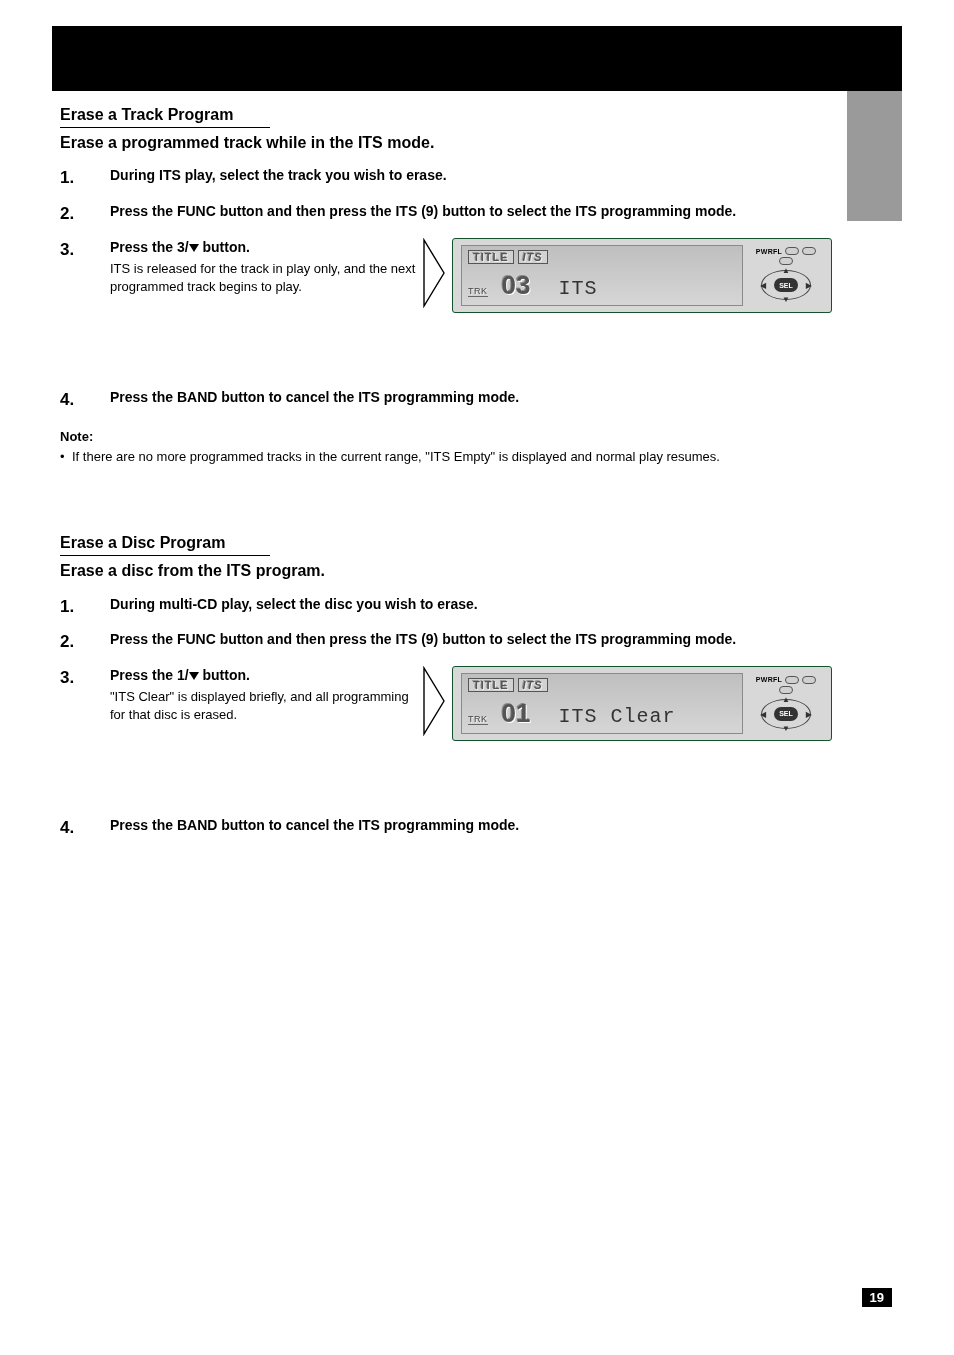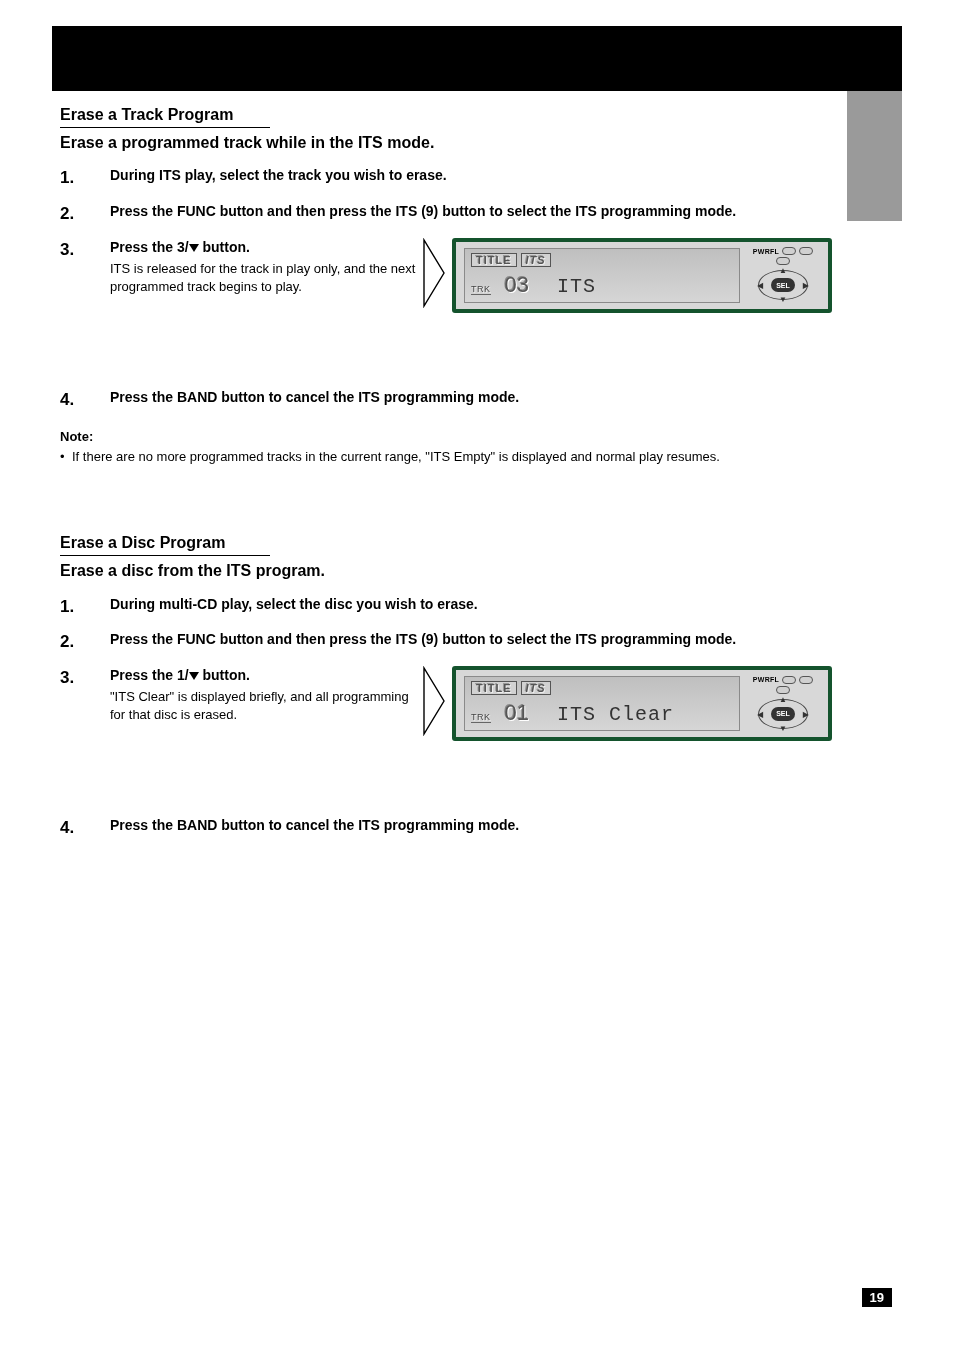--- a/index.html
+++ b/index.html
@@ -93,21 +93,21 @@
       display: flex;
       margin-top: 2px;
     }
     .bullet-mark { width: 12px; flex-shrink: 0; }
 
     .lcd-panel {
       position: absolute;
       width: 380px;
       height: 75px;
       background: #d8d8d8;
-      border: 4px solid #14532d;
+      border: 1px solid #14532d;
       border-radius: 3px;
       display: flex;
       align-items: center;
       padding: 6px 8px;
     }
     .lcd-screen {
       flex: 1;
       height: 100%;
       background: linear-gradient(#bfbfbf,#d6d6d6);
       border: 1px solid #8a8a8a;
@@ -141,22 +141,22 @@
     }
     .trk-label {
       font-size: 9px;
       color: #444;
       font-family: "Arial Narrow", Arial, sans-serif;
       letter-spacing: 0.5px;
       border-bottom: 1px solid #666;
       text-shadow: 1px 1px 0 #eee;
     }
     .trk-num {
-      font-size: 22px;
-      font-weight: normal;
+      font-size: 26px;
+      font-weight: bold;
       color: #555;
       text-shadow: 1px 1px 0 #fff, -1px -1px 0 #888;
       font-family: Arial, sans-serif;
       text-align: right;
     }
     .lcd-main-text {
       font-size: 20px;
       color: #333;
       letter-spacing: 1px;
       font-family: "Courier New", monospace;

